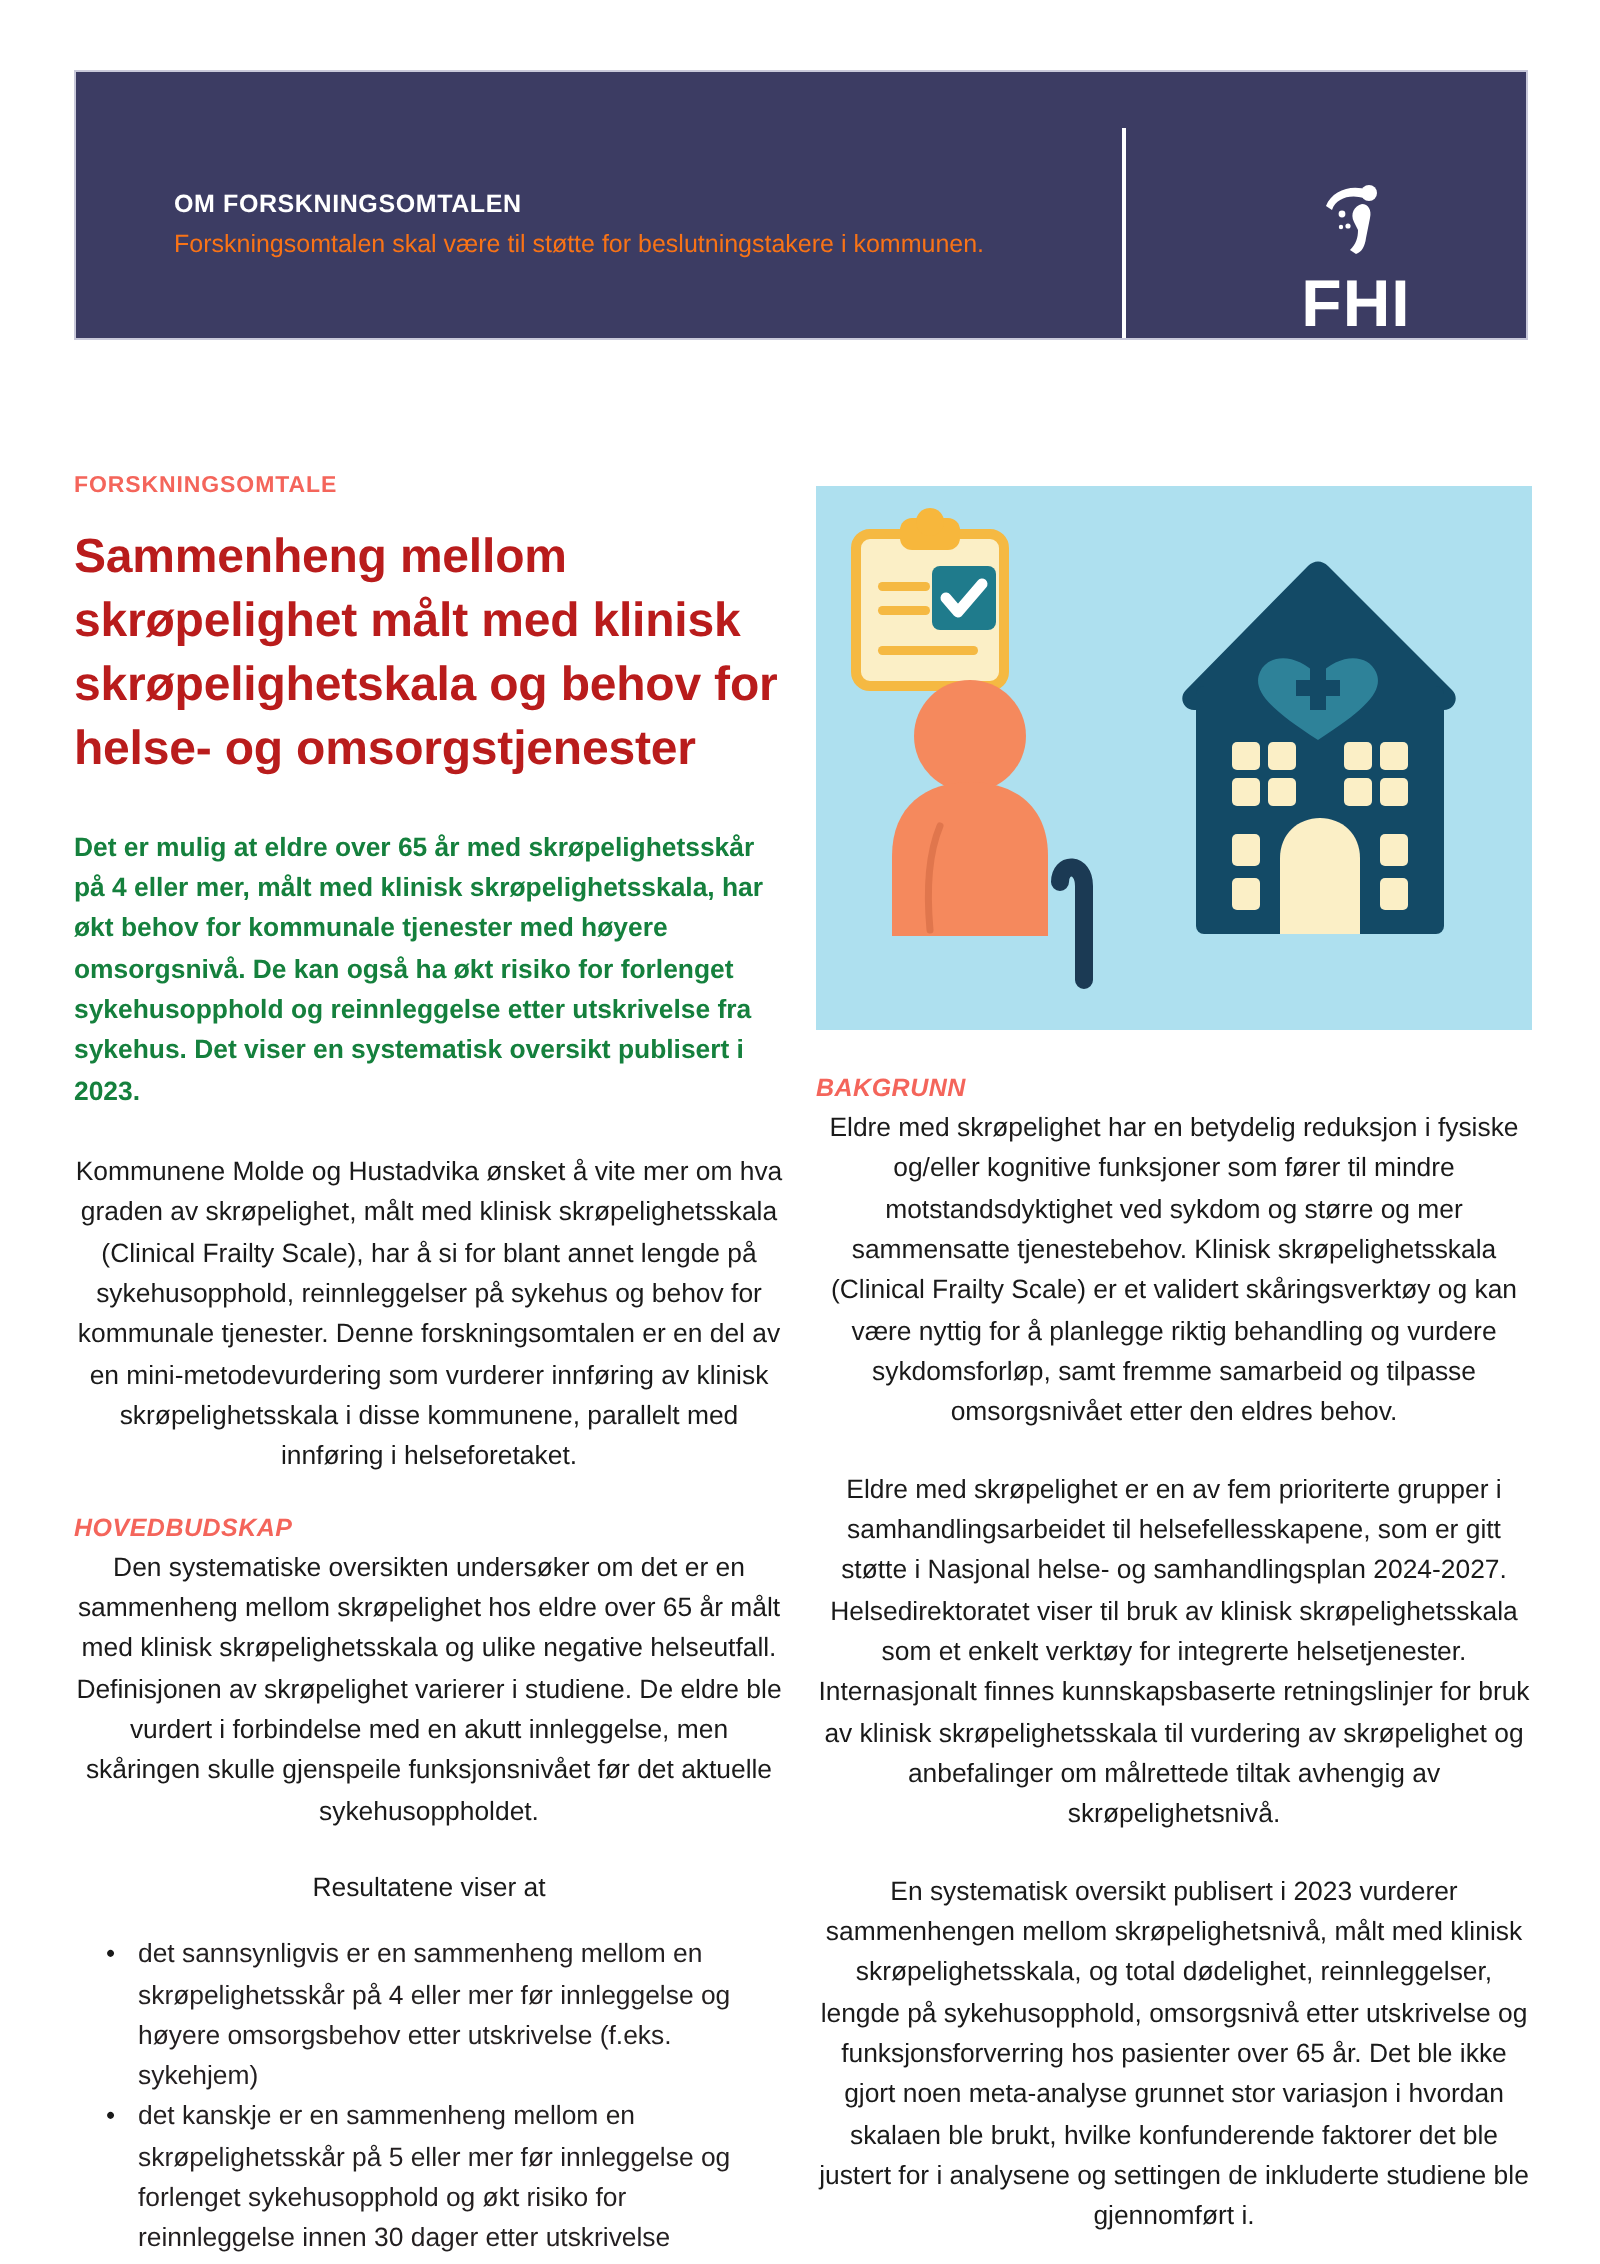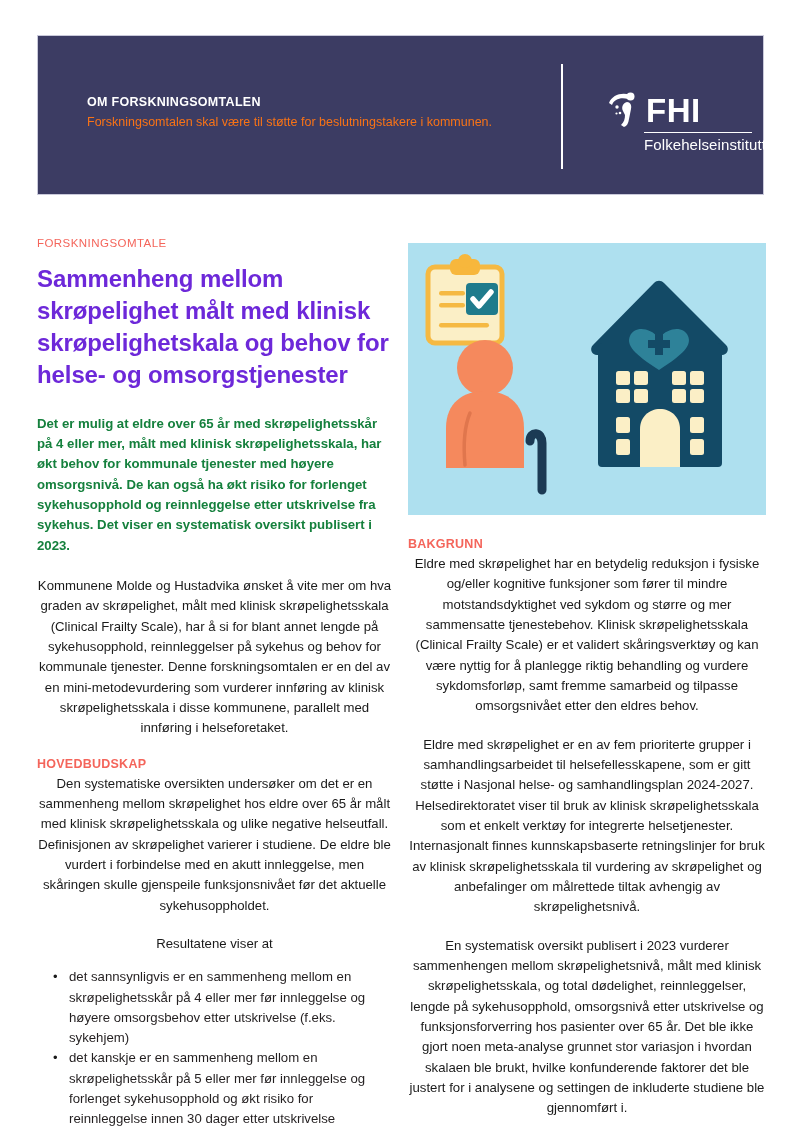--- a/index.html
+++ b/index.html
@@ -15,21 +15,21 @@
     overflow: hidden;
     position: relative;
   }
 
   
   .header-band {
     position: absolute;
     left: 37px;
     top: 35px;
     width: 727px;
-    height: 160px;
+    height: 135px;
     background: #3c3c63;
     border: 1px solid #c9c9da;
     box-sizing: border-box;
   }
   .header-inner {
     position: absolute;
     left: 49px;
     top: 58px;
     width: 420px;
   }
@@ -59,20 +59,21 @@
     position: absolute;
     left: 570px;
     top: 55px;
     width: 140px;
     height: 70px;
   }
   .logo-row {
     display: flex;
     align-items: center;
     gap: 6px;
+    flex-direction: column;
   }
   .logo-mark {
     width: 32px;
     height: 38px;
     flex: none;
   }
   .logo-text {
     font-size: 33px;
     font-weight: bold;
     color: #ffffff;
@@ -101,29 +102,29 @@
   .col-right {
     position: absolute;
     left: 408px;
     top: 243px;
     width: 358px;
   }
 
   .kicker {
     color: #f4655b;
     font-size: 11.5px;
-    font-weight: normal;
+    font-weight: bold;
     letter-spacing: 0.45px;
     margin: 0 0 14px 0;
   }
   .doc-title {
     font-size: 24px;
     line-height: 1.34;
     font-weight: bold;
-    color: #6d28d9;
+    color: #b91c1c;
     margin: 0 0 22px 0;
     letter-spacing: -0.1px;
   }
   .lead {
     font-size: 13.2px;
     line-height: 1.54;
     font-weight: bold;
     margin: 0 0 20px 0;
     color: #15803d;
   }
@@ -133,20 +134,21 @@
     margin: 0 0 18px 0;
     color: #1a1a1a;
     text-align: center;
   }
   .section-head {
     color: #f4655b;
     font-size: 12.5px;
     font-weight: bold;
     letter-spacing: 0.25px;
     margin: 0 0 3px 0;
+    font-style: italic;
   }
   ul.bullets {
     margin: 0 0 18px 0;
     padding-left: 18px;
     list-style: none;
   }
   ul.bullets li {
     font-size: 13.2px;
     line-height: 1.54;
     margin: 0 0 0 0;

